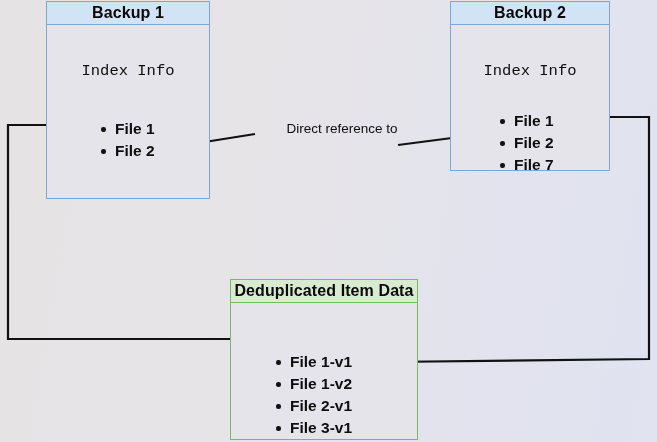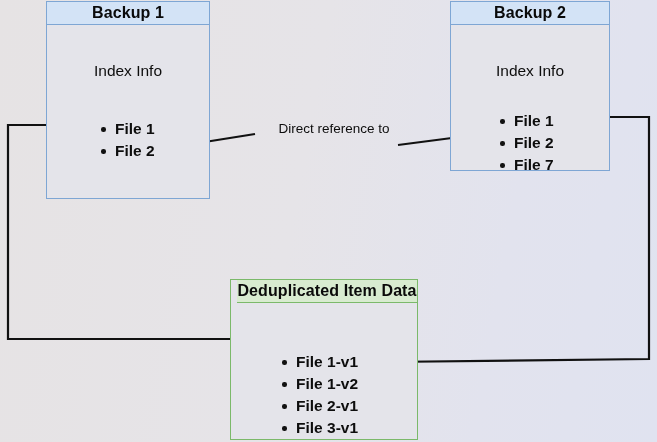--- a/index.html
+++ b/index.html
@@ -61,20 +61,21 @@
     height: calc(100% - 23px);
   }
 
   .subtitle {
     position: absolute;
     left: 0;
     right: 0;
     text-align: center;
     font-size: 15.5px;
     color: #0d0d0d;
+    font-family: Liberation Mono, monospace;
   }
 
   .item-list {
     position: absolute;
     margin: 0;
     padding: 0;
     list-style: none;
     font-weight: bold;
   }
   .item-list li {
@@ -143,29 +144,29 @@
     <div class="node-body">
       <div class="subtitle" style="top:37px;">Index Info</div>
       <ul class="item-list" style="left:48px; top:85px;">
         <li>File 1</li>
         <li>File 2</li>
         <li>File 7</li>
       </ul>
     </div>
   </div>
 
-  <div class="node-box green" id="box-dedup" style="left:230px; top:279px; width:188px; height:161px;padding-left:6px;">
+  <div class="node-box green" id="box-dedup" style="left:230px; top:279px; width:188px; height:161px;">
     <div class="node-header">Deduplicated Item Data</div>
     <div class="node-body">
       <ul class="item-list" style="left:44px; top:48px;">
         <li>File 1-v1</li>
         <li>File 1-v2</li>
         <li>File 2-v1</li>
         <li>File 3-v1</li>
       </ul>
     </div>
   </div>
 
-  <div class="caption" style="left:264px; top:120px; width:140px;">
+  <div class="caption" style="left:272px; top:120px; width:140px;">
     <div>Direct reference to</div>
   </div>
 
 </div>
 
 </body></html>

